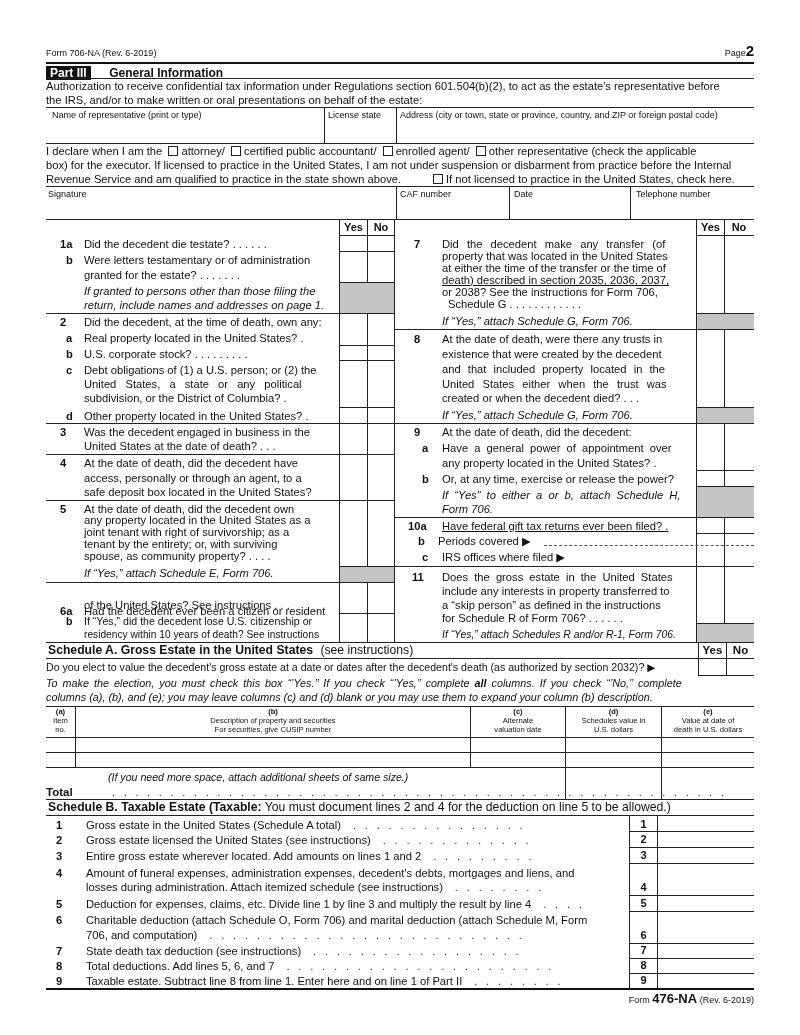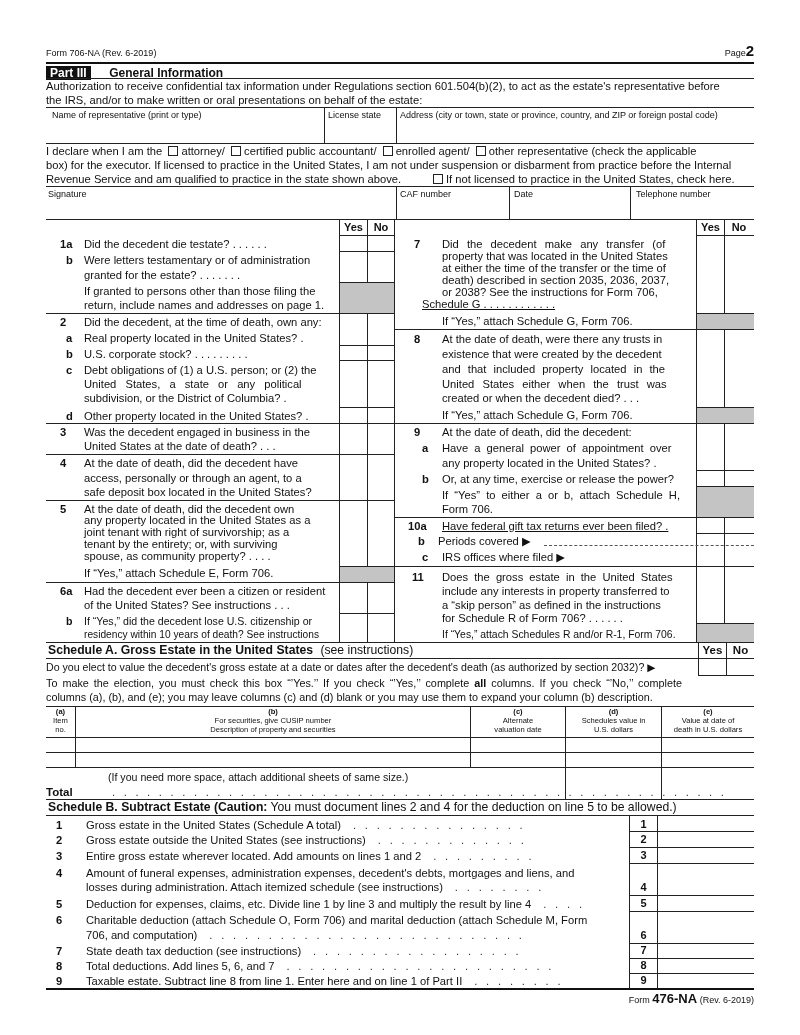--- a/index.html
+++ b/index.html
@@ -2,21 +2,21 @@
 <html><head>
 <meta charset="utf-8">
 <style>
   * { box-sizing: border-box; margin: 0; padding: 0; }
   body { width: 800px; height: 1035px; background: #fff; font-family: "Liberation Sans", sans-serif; color: #111; position: relative; overflow: hidden; }
   .abs { position: absolute; }
   .t { font-size: 11.2px; line-height: 14px; white-space: nowrap; }
   .sm { font-size: 9px; line-height: 11px; }
   .xs { font-size: 7.6px; line-height: 9px; text-align: center; }
   .b { font-weight: bold; }
-  .i { }
+  .i { font-style: italic; }
   .hl { position: absolute; height: 1px; background: #222; }
   .hl2 { position: absolute; height: 2px; background: #111; }
   .vl { position: absolute; width: 1px; background: #222; }
   .shade { position: absolute; background: #c4c4c4; }
   .cb { display: inline-block; width: 10px; height: 10px; border: 1px solid #222; vertical-align: -1px; margin: 0 3px; }
   .num { font-weight: bold; }
   .lbl { position: absolute; font-size: 11px; font-weight: bold; text-align: center; }
   .field { position: absolute; background: transparent; }
   .part-tag { background: #111; color: #fff; font-weight: bold; font-size: 12px; padding: 0 4px; line-height: 15px; }
 </style>
@@ -147,36 +147,36 @@
 <div class="abs t" style="left:84px;top:514px;line-height:12px;">any property located in the United States as a</div>
 <div class="abs t" style="left:84px;top:526px;line-height:12px;">joint tenant with right of survivorship; as a</div>
 <div class="abs t" style="left:84px;top:538px;line-height:12px;">tenant by the entirety; or, with surviving</div>
 <div class="abs t" style="left:84px;top:550px;line-height:12px;">spouse, as community property?  .  .  .  .</div>
 <div class="abs t i" style="left:84px;top:566px;">If “Yes,” attach Schedule E, Form 706.</div>
 <div class="hl" style="left:339px;width:56px;top:566px;"></div>
 <div class="field" style="left:340px;top:501px;width:27px;height:65px;"></div>
 <div class="field" style="left:368px;top:501px;width:26px;height:65px;"></div>
 
 <div class="hl" style="left:46px;width:349px;top:582px;"></div>
-<div class="abs t" style="left:60px;top:584px;"><span class="num" style="display:inline-block;width:24px;">6a</span><span>Had the decedent ever been a citizen or resident</span></div>
+<div class="abs t" style="left:60px;top:584px;"><span class="num" style="display:inline-block;width:24px;margin-top:20px;">6a</span><span>Had the decedent ever been a citizen or resident</span></div>
 <div class="abs t" style="left:84px;top:598px;">of the United States? See instructions   .  .  .</div>
 <div class="hl" style="left:339px;width:56px;top:613px;"></div>
 <div class="field" style="left:340px;top:583px;width:27px;height:30px;"></div>
 <div class="field" style="left:368px;top:583px;width:26px;height:30px;"></div>
 <div class="abs t" style="left:66px;top:614px;font-size:10.6px;"><span class="num" style="display:inline-block;width:18px;">b</span><span>If “Yes,” did the decedent lose U.S. citizenship or</span></div>
 <div class="abs t" style="left:84px;top:628px;font-size:10.2px;">residency within 10 years of death? See instructions</div>
 <div class="field" style="left:340px;top:614px;width:27px;height:28px;"></div>
 <div class="field" style="left:368px;top:614px;width:26px;height:28px;"></div>
 
 <div class="abs t" style="left:414px;top:237px;"><span class="num" style="display:inline-block;width:28px;">7</span><span style="word-spacing:5px;">Did the decedent make any transfer (of</span></div>
 <div class="abs t" style="left:442px;top:250px;line-height:12px;">property that was located in the United States</div>
 <div class="abs t" style="left:442px;top:262px;line-height:12px;">at either the time of the transfer or the time of</div>
-<div class="abs t" style="left:442px;top:274px;line-height:12px;">death) described in section 2035, 2036, 2037,</div>
+<div class="abs t" style="left:442px;top:274px;line-height:12px;text-decoration:underline;">death) described in section 2035, 2036, 2037,</div>
 <div class="abs t" style="left:442px;top:286px;line-height:12px;">or 2038? See the instructions for Form 706,</div>
-<div class="abs t" style="left:422px;top:298px;line-height:12px;text-decoration:underline;">Schedule G  .  .  .  .  .  .  .  .  .  .  .  .</div>
+<div class="abs t" style="left:448px;top:298px;line-height:12px;">Schedule G  .  .  .  .  .  .  .  .  .  .  .  .</div>
 <div class="abs t i" style="left:442px;top:314px;">If “Yes,” attach Schedule G, Form 706.</div>
 <div class="hl" style="left:696px;width:58px;top:313px;"></div>
 <div class="field" style="left:697px;top:236px;width:27px;height:77px;"></div>
 <div class="field" style="left:725px;top:236px;width:28px;height:77px;"></div>
 
 <div class="hl" style="left:395px;width:359px;top:329px;"></div>
 <div class="abs t" style="left:414px;top:332px;"><span class="num" style="display:inline-block;width:28px;">8</span><span>At the date of death, were there any trusts in</span></div>
 <div class="abs t" style="left:442px;top:347px;">existence that were created by the decedent</div>
 <div class="abs t" style="left:442px;top:362px;word-spacing:4px;">and that included property located in the</div>
 <div class="abs t" style="left:442px;top:377px;word-spacing:5px;">United States either when the trust was</div>
@@ -246,22 +246,22 @@
 <div class="vl" style="left:565px;top:706px;height:93px;"></div>
 <div class="vl" style="left:661px;top:706px;height:93px;"></div>
 
 <div class="abs xs" style="left:46px;top:707px;width:29px;">
     <div class="b">(a)</div>
     <div>Item</div>
     <div>no.</div>
   </div>
 <div class="abs xs" style="left:76px;top:707px;width:394px;">
     <div class="b">(b)</div>
+    <div>Description of property and securities</div>
     <div>For securities, give CUSIP number</div>
-    <div>Description of property and securities</div>
   </div>
 <div class="abs xs" style="left:471px;top:707px;width:94px;">
     <div class="b">(c)</div>
     <div>Alternate</div>
     <div>valuation date</div>
   </div>
 <div class="abs xs" style="left:566px;top:707px;width:95px;">
     <div class="b">(d)</div>
     <div>Schedules value in</div>
     <div>U.S. dollars</div>
@@ -289,33 +289,33 @@
 <div class="hl" style="left:46px;width:708px;top:767px;"></div>
 
 <div class="abs t i" style="left:108px;top:770px;font-size:10.6px;">(If you need more space, attach additional sheets of same size.)</div>
 <div class="abs t b" style="left:46px;top:785px;font-size:11.5px;">Total</div>
 <div class="abs t" style="left:112px;top:785px;letter-spacing:8.6px;color:#333;">.....................................................</div>
 <div class="field" style="left:566px;top:783px;width:95px;height:16px;"></div>
 <div class="field" style="left:662px;top:783px;width:92px;height:16px;"></div>
 
 <div class="hl" style="left:46px;width:708px;top:799px;"></div>
 <div class="abs" style="left:48px;top:800px;font-size:12.2px;line-height:15px;white-space:nowrap;">
-  <span class="b">Schedule B. Subtract Estate (Caution:</span><span> You must document lines 2 and 4 for the deduction on line 5 to be allowed.)</span>
+  <span class="b">Schedule B. Taxable Estate (Taxable:</span><span> You must document lines 2 and 4 for the deduction on line 5 to be allowed.)</span>
 </div>
 <div class="hl" style="left:46px;width:708px;top:815px;"></div>
 
 <div class="vl" style="left:629px;top:815px;height:173px;"></div>
 <div class="vl" style="left:657px;top:815px;height:173px;"></div>
 
 <div class="abs t" style="left:56px;top:818px;"><span class="num" style="display:inline-block;width:30px;">1</span><span>Gross estate in the United States (Schedule A total)</span><span style="letter-spacing:8.8px;color:#333;"> ...............</span></div>
 <div class="lbl" style="left:630px;top:818px;width:27px;">1</div>
 <div class="field" style="left:658px;top:816px;width:96px;height:15px;"></div>
 <div class="hl" style="left:629px;width:125px;top:831px;"></div>
 
-<div class="abs t" style="left:56px;top:833px;"><span class="num" style="display:inline-block;width:30px;">2</span><span>Gross estate outside the United States (see instructions)</span><span style="letter-spacing:8.8px;color:#333;"> .............</span></div>
+<div class="abs t" style="left:56px;top:833px;"><span class="num" style="display:inline-block;width:30px;">2</span><span>Gross estate licensed the United States (see instructions)</span><span style="letter-spacing:8.8px;color:#333;"> .............</span></div>
 <div class="lbl" style="left:630px;top:833px;width:27px;">2</div>
 <div class="field" style="left:658px;top:832px;width:96px;height:15px;"></div>
 <div class="hl" style="left:629px;width:125px;top:847px;"></div>
 
 <div class="abs t" style="left:56px;top:849px;"><span class="num" style="display:inline-block;width:30px;">3</span><span>Entire gross estate wherever located. Add amounts on lines 1 and 2</span><span style="letter-spacing:8.8px;color:#333;"> .........</span></div>
 <div class="lbl" style="left:630px;top:849px;width:27px;">3</div>
 <div class="field" style="left:658px;top:848px;width:96px;height:15px;"></div>
 <div class="hl" style="left:629px;width:125px;top:863px;"></div>
 
 <div class="abs t" style="left:56px;top:866px;"><span class="num" style="display:inline-block;width:30px;">4</span><span>Amount of funeral expenses, administration expenses, decedent's debts, mortgages and liens, and</span></div>

